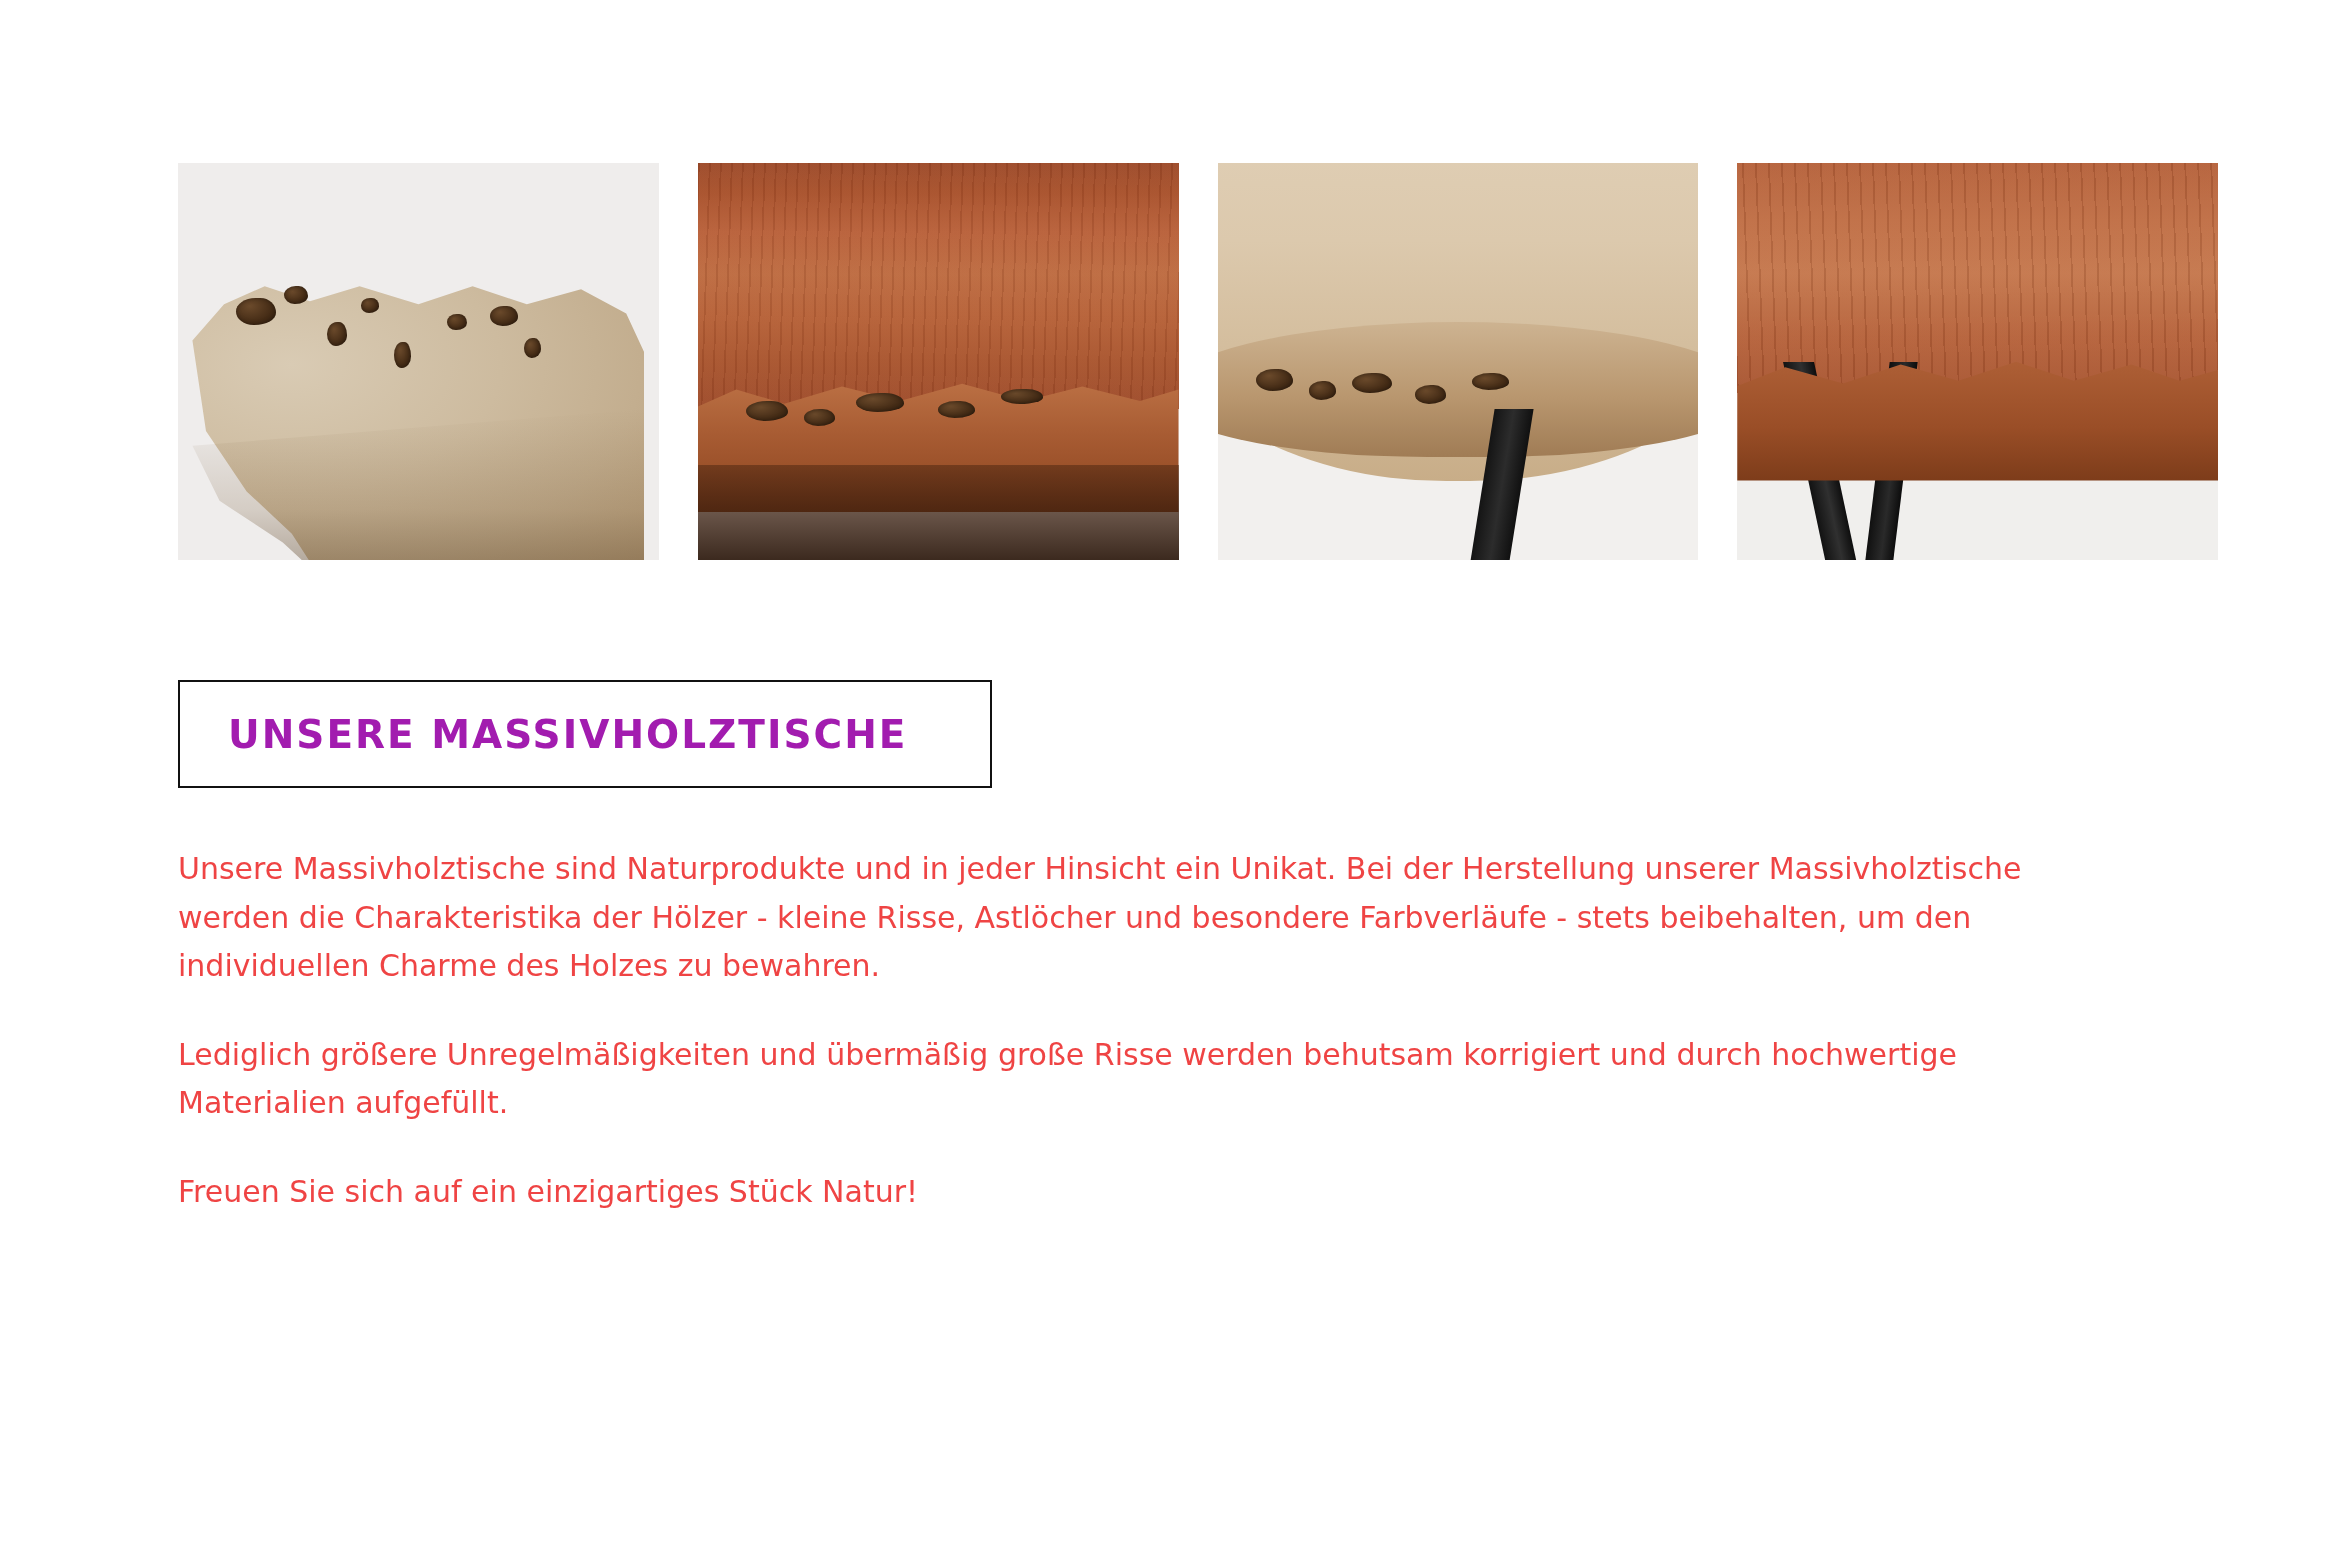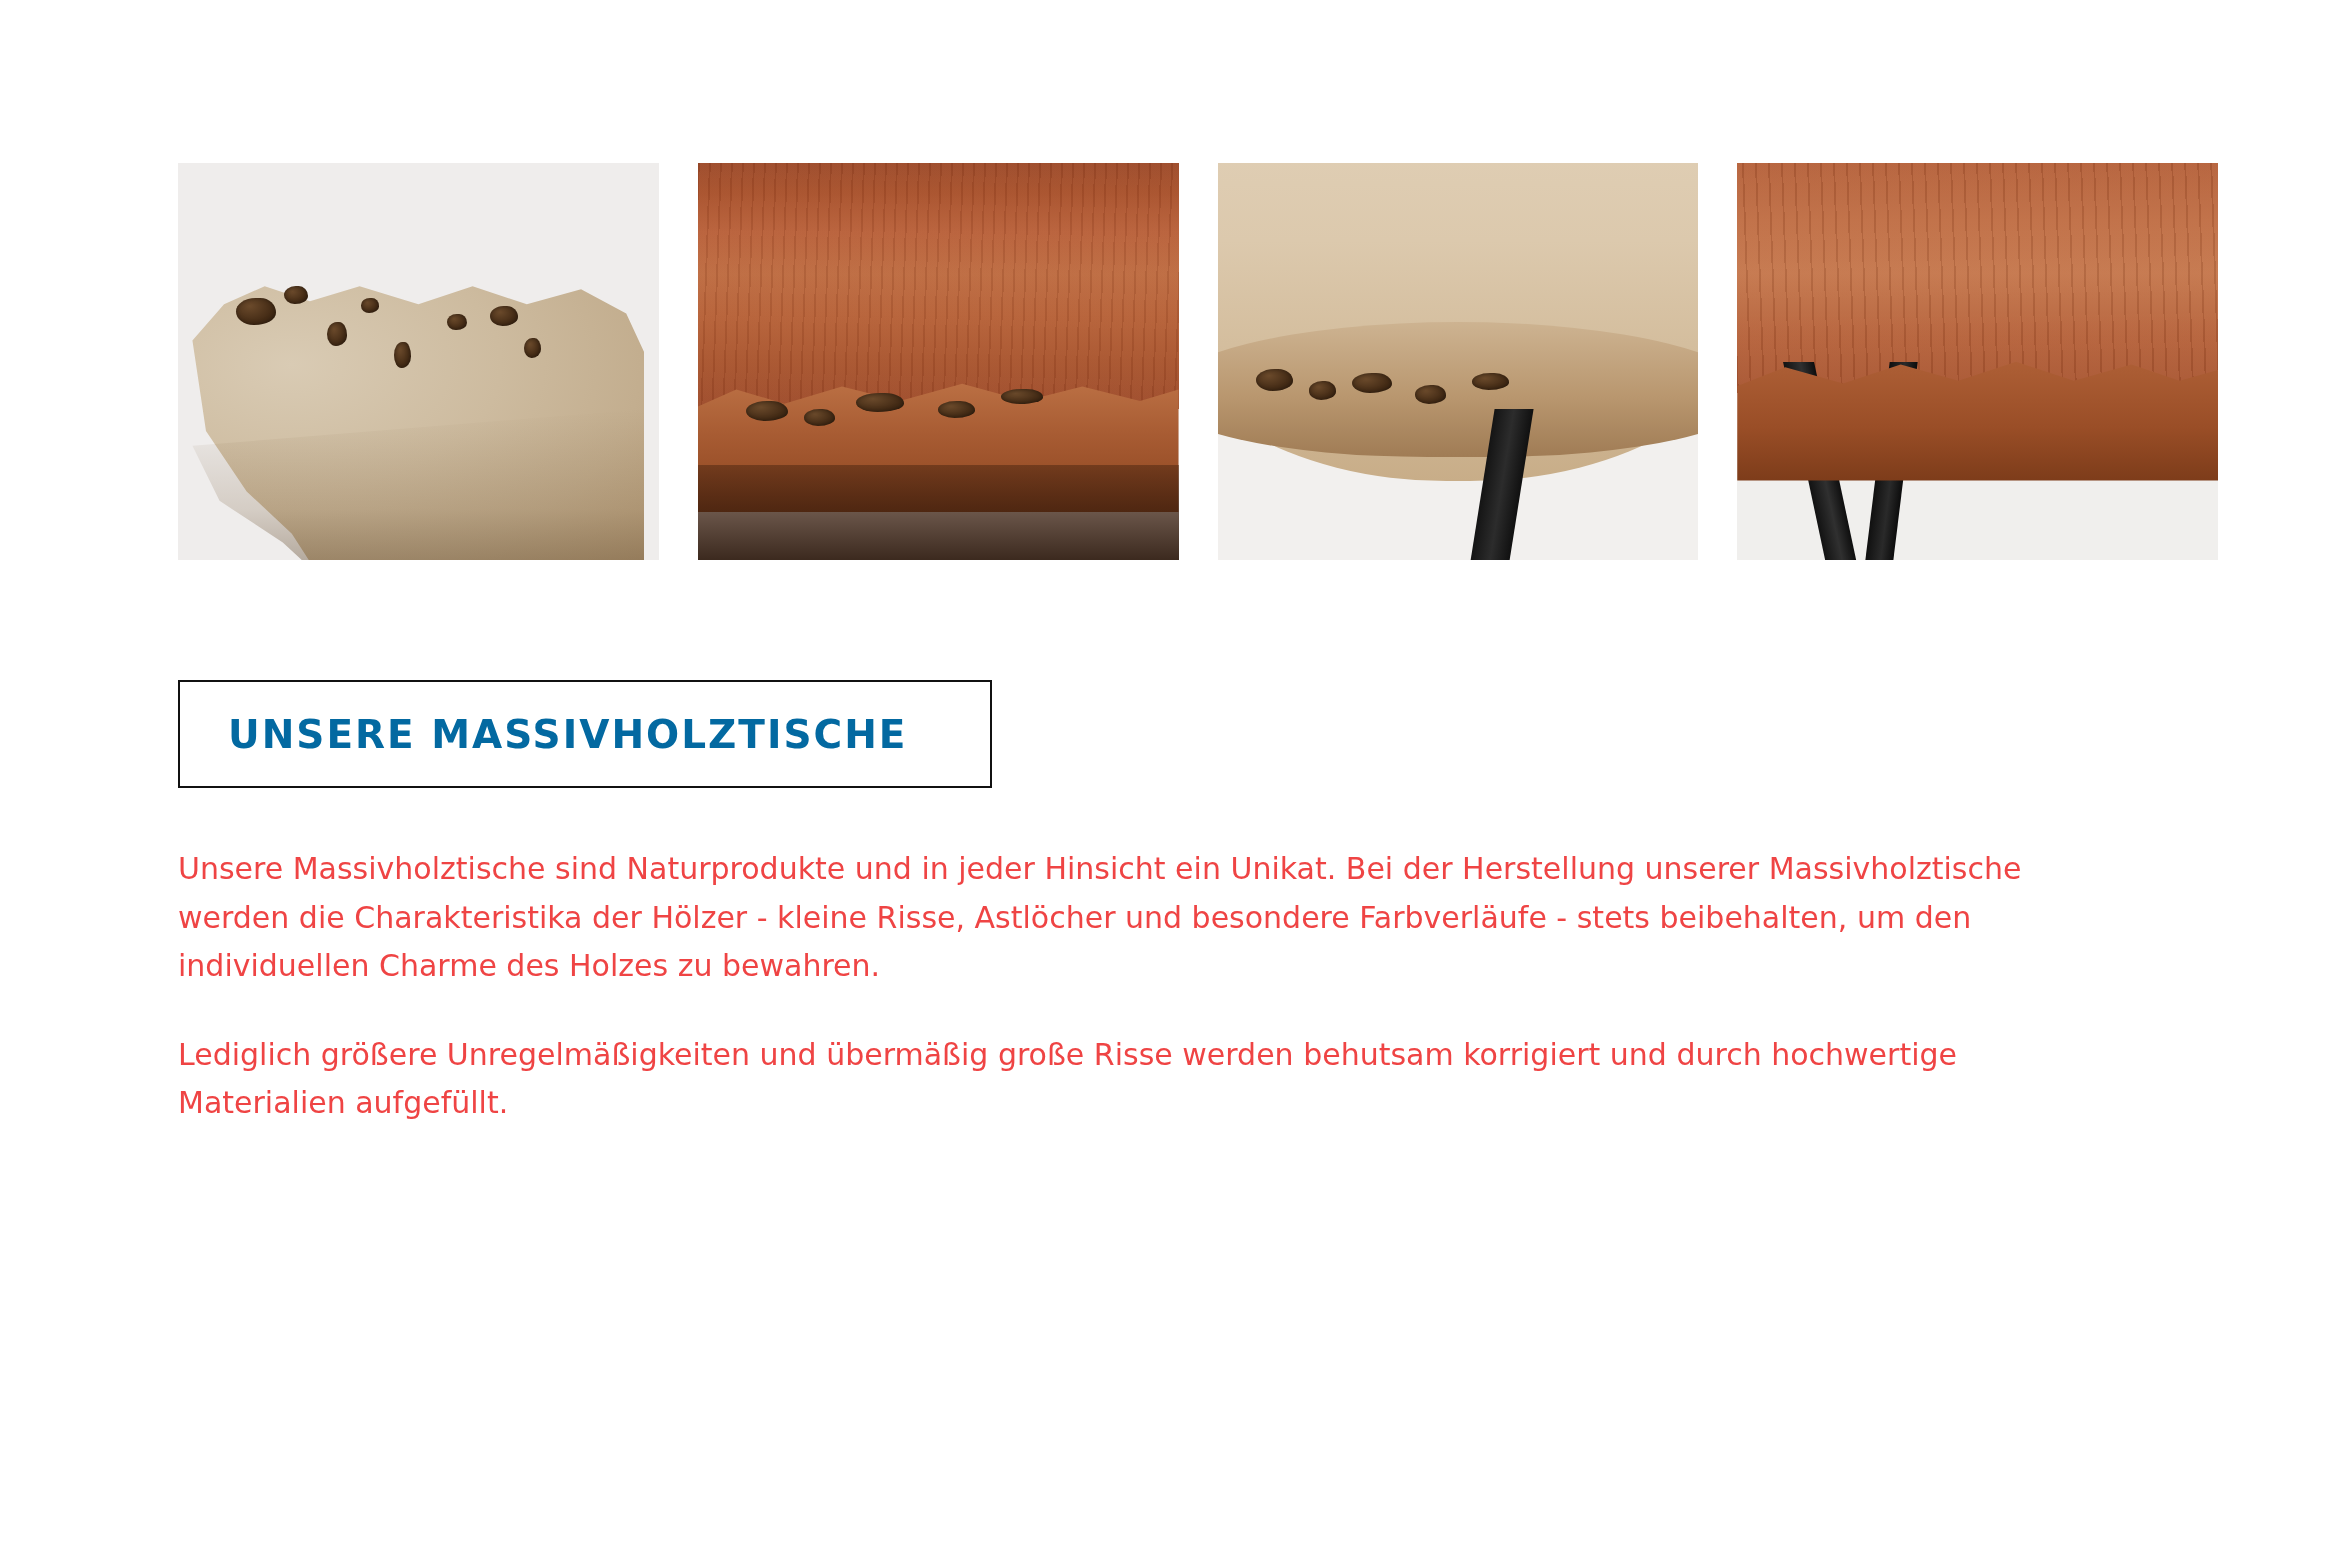--- a/index.html
+++ b/index.html
@@ -146,21 +146,21 @@
     box-sizing: border-box;
     display: flex;
     align-items: center;
   }
   .heading-text {
     margin-left: 48px;
     font-family: "DejaVu Sans", sans-serif;
     font-weight: 700;
     font-size: 39px;
     letter-spacing: 2px;
-    color: #0369a1;
+    color: #a21caf;
     white-space: nowrap;
   }
 
   
   .copy {
     position: absolute;
     left: 178px;
     top: 845px;
     width: 1855px;
   }
@@ -239,16 +239,17 @@
 
   </div>
 
   <div class="heading-box">
     <div class="heading-text">UNSERE MASSIVHOLZTISCHE</div>
   </div>
 
   <div class="copy">
     <p>Unsere Massivholztische sind Naturprodukte und in jeder Hinsicht ein Unikat. Bei der Herstellung unserer Massivholztische werden die Charakteristika der Hölzer - kleine Risse, Astlöcher und besondere Farbverläufe - stets beibehalten, um den individuellen Charme des Holzes zu bewahren.</p>
     <p>Lediglich größere Unregelmäßigkeiten und übermäßig große Risse werden behutsam korrigiert und durch hochwertige Materialien aufgefüllt.</p>
+    <p>Freuen Sie sich auf ein einzigartiges Stück Natur!</p>
   </div>
 
 </div>
 
 
 </body></html>

